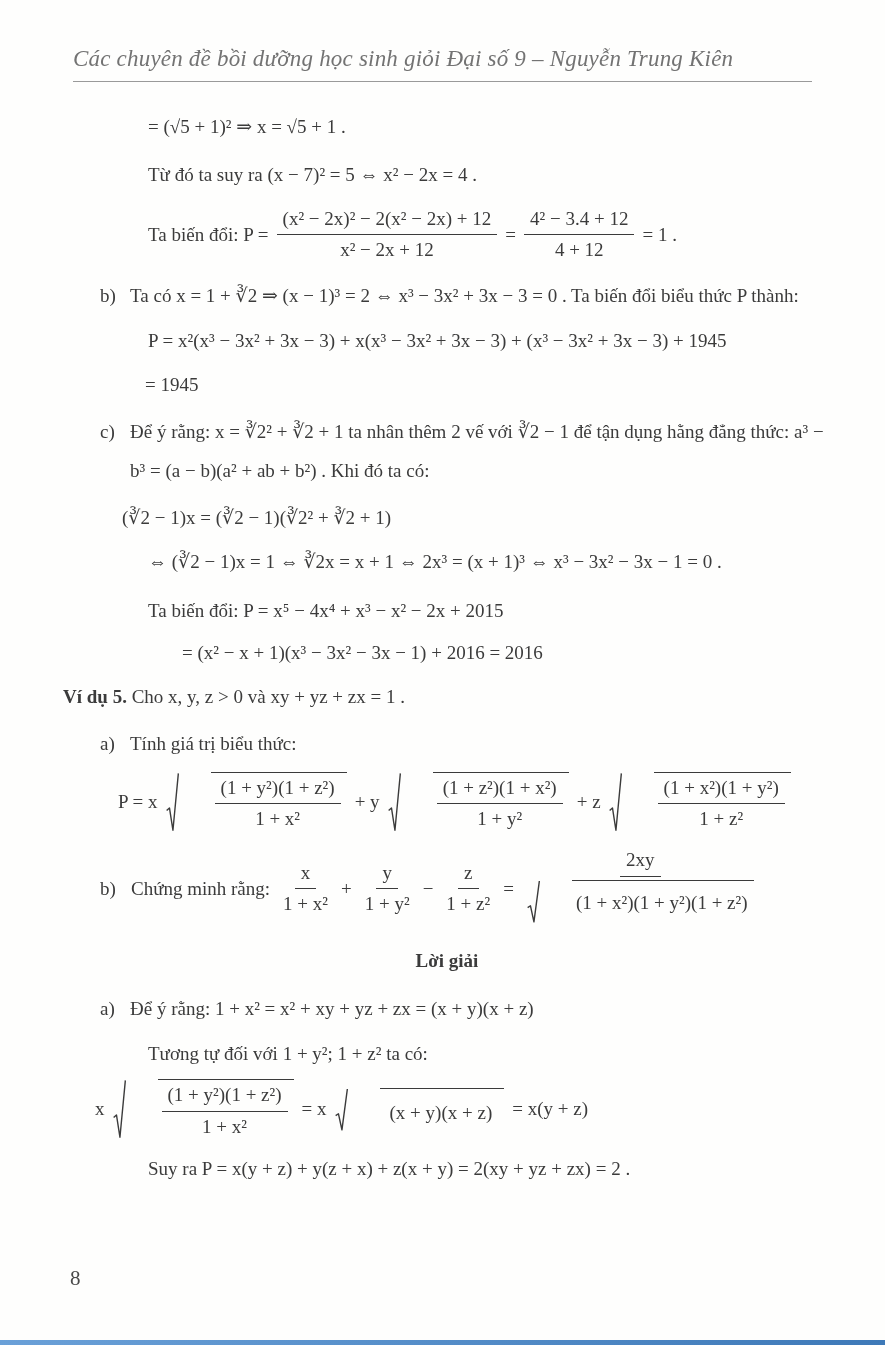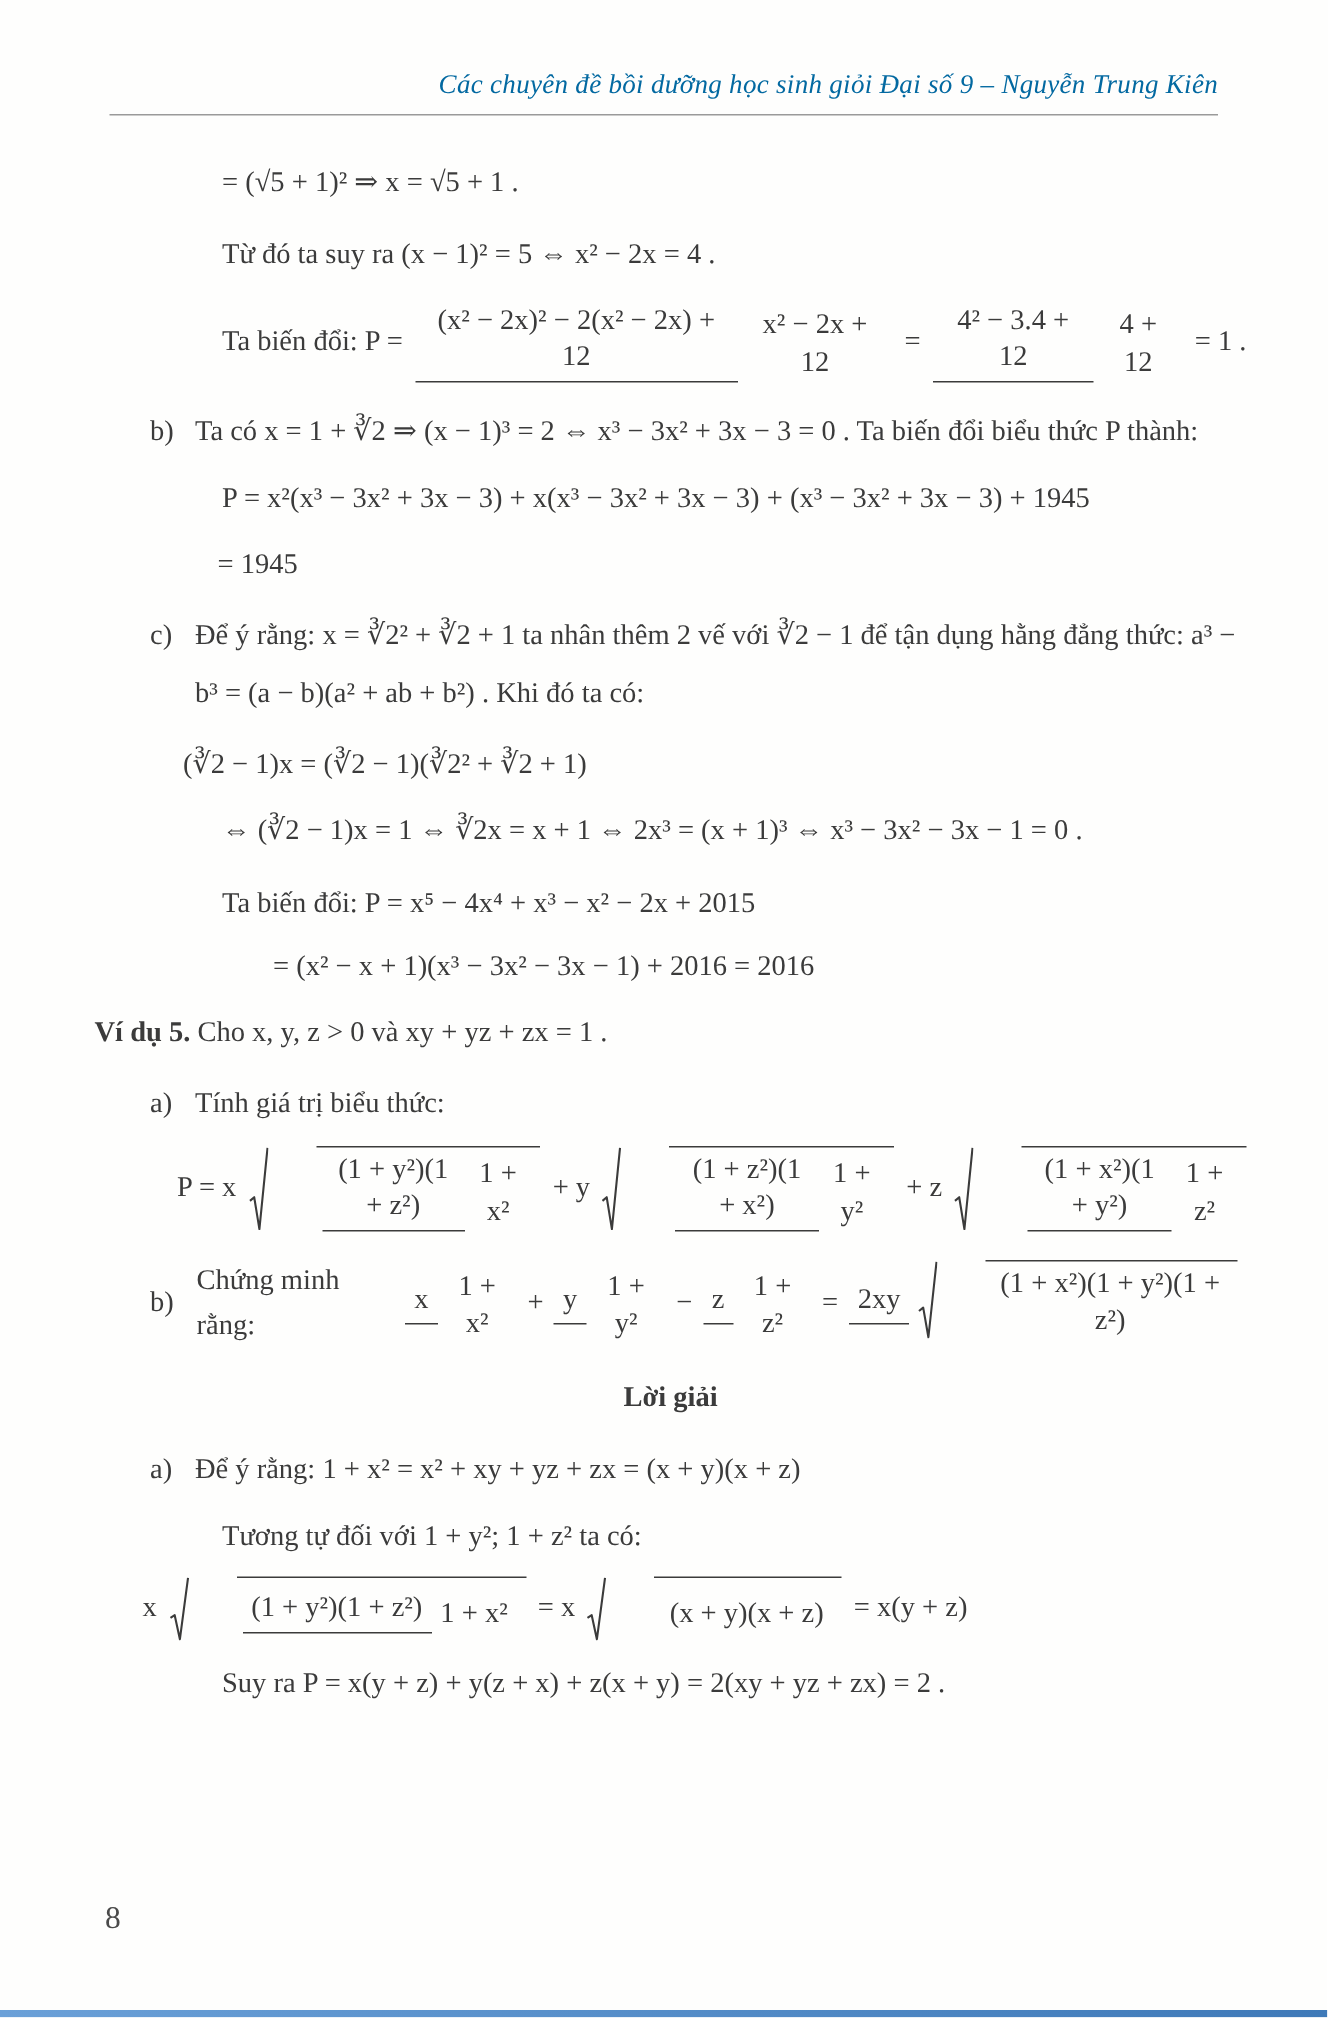--- a/index.html
+++ b/index.html
@@ -7,29 +7,29 @@
     position: relative;
     width: 885px; height: 1345px;
     background: #fefefdff;
     background-color: #fefefd;
     overflow: hidden;
     color: #3b3b3b;
     font-family: "Liberation Serif", "DejaVu Serif", "DejaVu Sans", serif;
     font-size: 19px;
   }
   .page-header { padding: 46px 73px 0; }
-  .header-title { font-style: italic; font-size: 18px; color: #0369a1; letter-spacing: 0.2px; text-align: right; }
+  .header-title { font-style: italic; font-size: 23px; color: #737373; letter-spacing: 0.2px; }
   .header-rule { border: none; border-top: 1.5px solid #9a9a9a; margin: 9px 73px 0; }
   .content { padding: 30px 54px 0 63px; }
 
   .line { margin-left: 85px; line-height: 1.6; }
   .mathrow { display: flex; align-items: center; column-gap: 8px; flex-wrap: nowrap; }
   .mathrow .txt { white-space: nowrap; }
 
-  .frac { display: inline-flex; flex-direction: row; align-items: center; text-align: center; line-height: 1.3; }
+  .frac { display: inline-flex; flex-direction: column; align-items: center; text-align: center; line-height: 1.3; }
   .frac .num { padding: 0 6px 3px; border-bottom: 1.4px solid #3b3b3b; }
   .frac .den { padding: 3px 6px 0; }
 
   .sqrt { display: inline-flex; align-items: stretch; gap: 32px; }
   .radsign { width: 13px; flex: 0 0 13px; display: block; }
   .radicand { border-top: 1.4px solid #3b3b3b; padding: 3px 6px 0 4px; display: inline-flex; align-items: center; }
 
   .item { display: flex; align-items: baseline; margin-left: 37px; }
   .item .marker { flex: 0 0 30px; }
   .item .itemtext { flex: 1; line-height: 2.05; }
@@ -69,21 +69,21 @@
   </header>
   <hr class="header-rule">
 
   <main class="content">
 
     <div class="line mb18">
       <span class="txt">= (√5 + 1)²  ⇒  x = √5 + 1 .</span>
     </div>
 
     <div class="line mb16">
-      <span class="txt">Từ đó ta suy ra  (x − 1)² = 5 ⇔ x² − 2x = 4 .</span>
+      <span class="txt">Từ đó ta suy ra  (x − 7)² = 5 ⇔ x² − 2x = 4 .</span>
     </div>
 
     <div class="line mathrow mb14">
       <span class="txt">Ta biến đổi:  P =</span>
       <span class="frac">
         <span class="num">(x² − 2x)² − 2(x² − 2x) + 12</span>
         <span class="den">x² − 2x + 12</span>
       </span>
       <span class="txt">=</span>
       <span class="frac">

